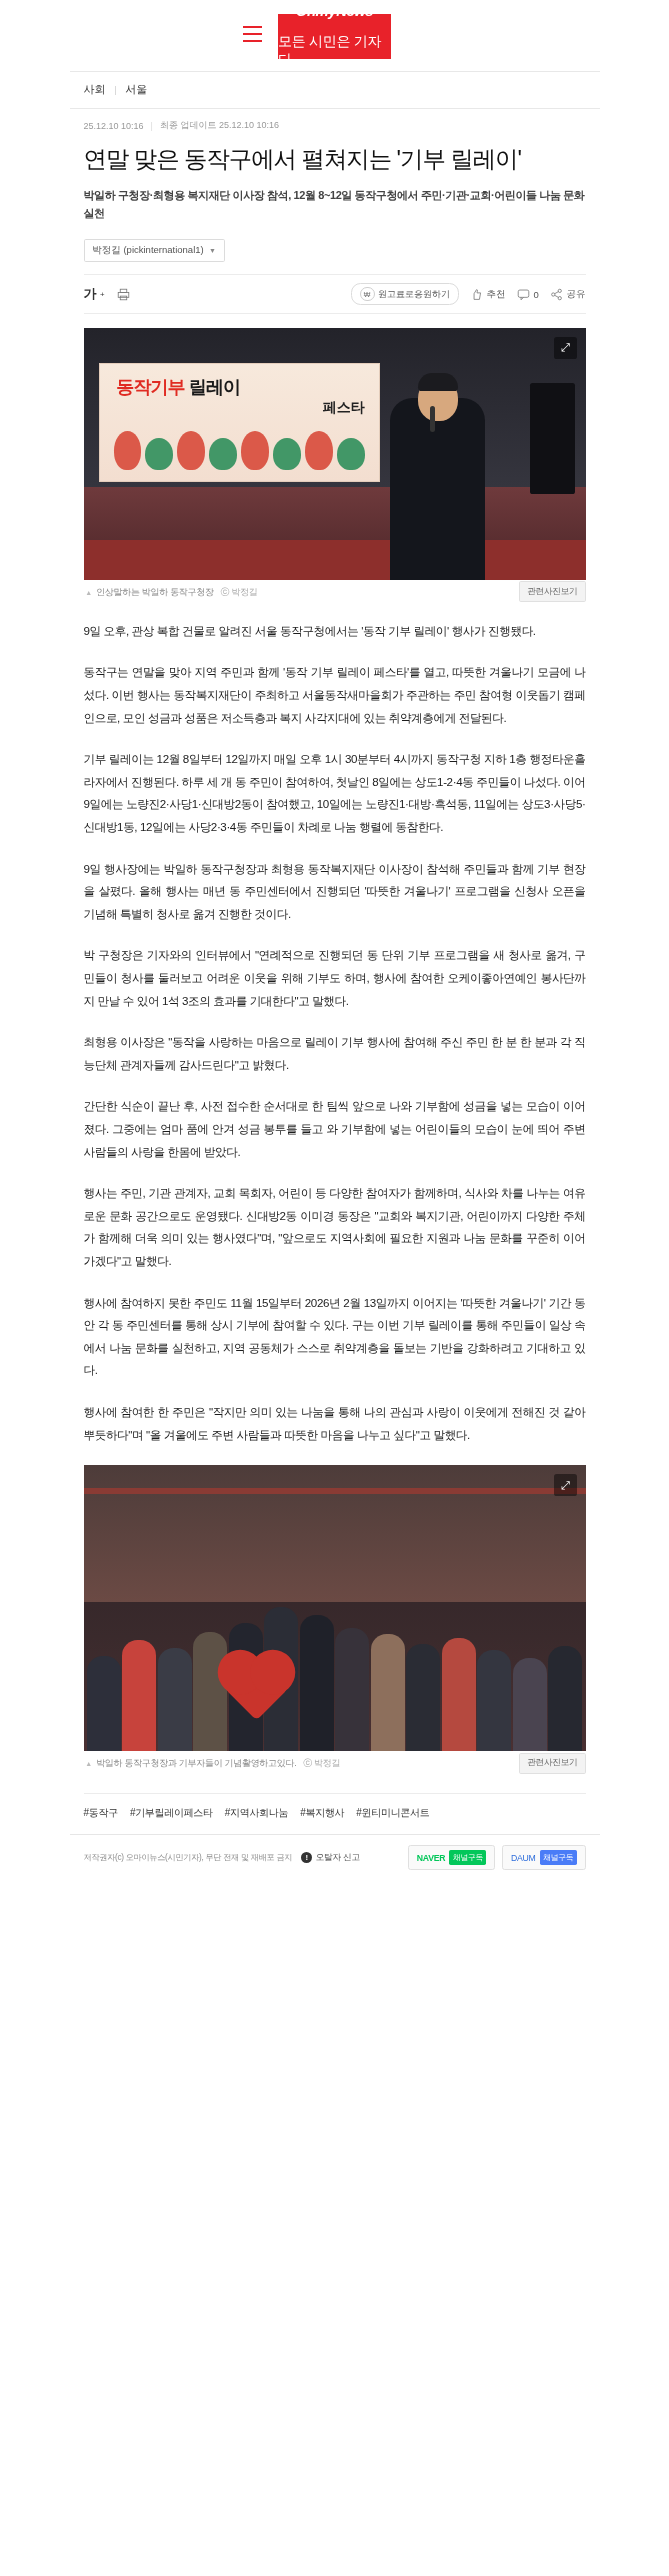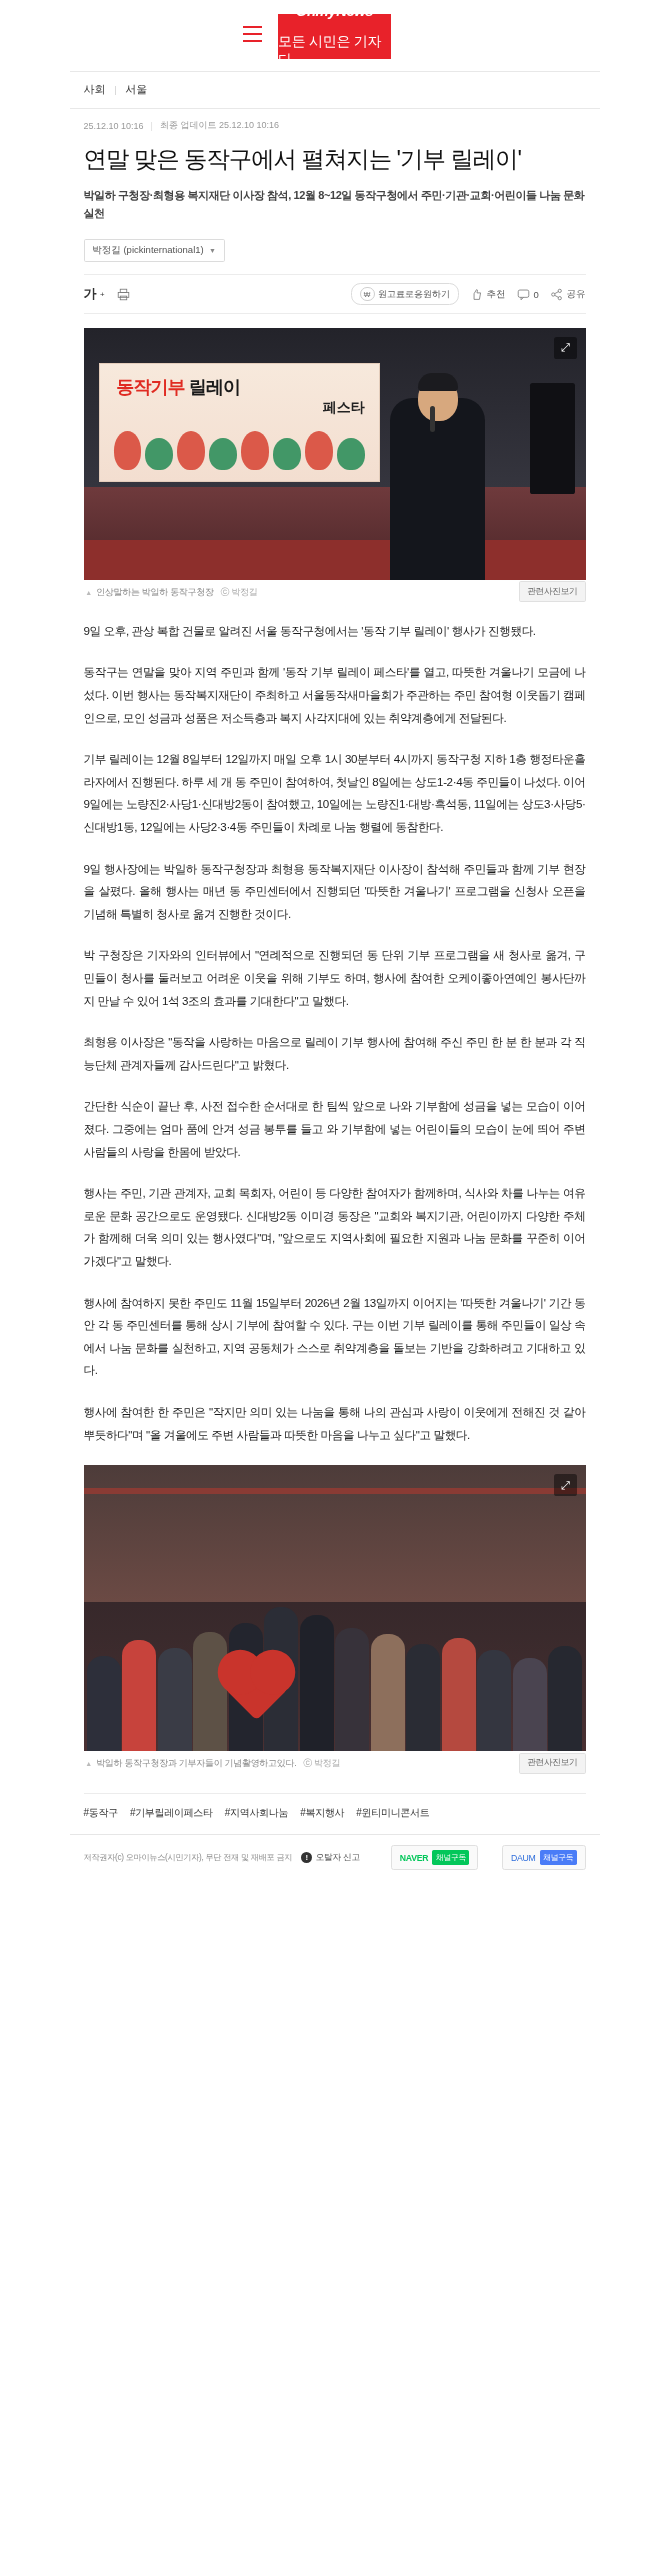--- a/index.html
+++ b/index.html
@@ -393,21 +393,21 @@
   }
   .report-ico {
     width: 11.3px; height: 11.3px; border-radius: 50%;
     background: #333; color: #fff;
     display: inline-flex; align-items: center; justify-content: center;
     font-size: 7.8px; font-weight: bold;
   }
   .subs {
     margin-left: auto;
     display: flex;
-    gap: 24px;
+    gap: 7px;
   }
   .sub-btn {
     display: inline-flex;
     align-items: center;
     gap: 4.3px;
     border: 0.9px solid #e0e0e0;
     border-radius: 2.6px;
     padding: 4.3px 7.8px;
     font-size: 8.7px;
     background: #fafafa;

